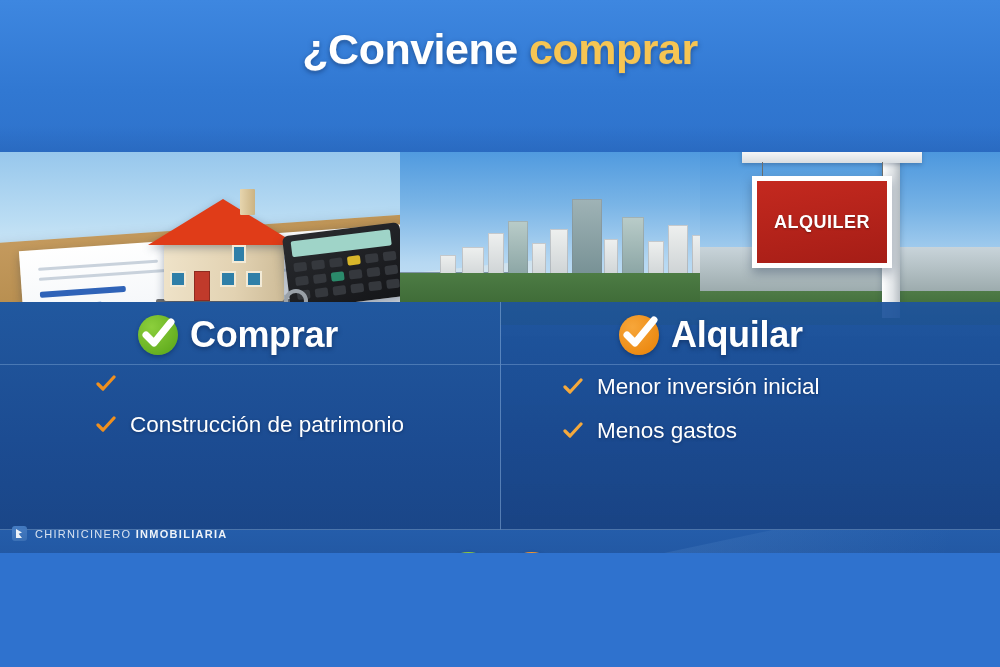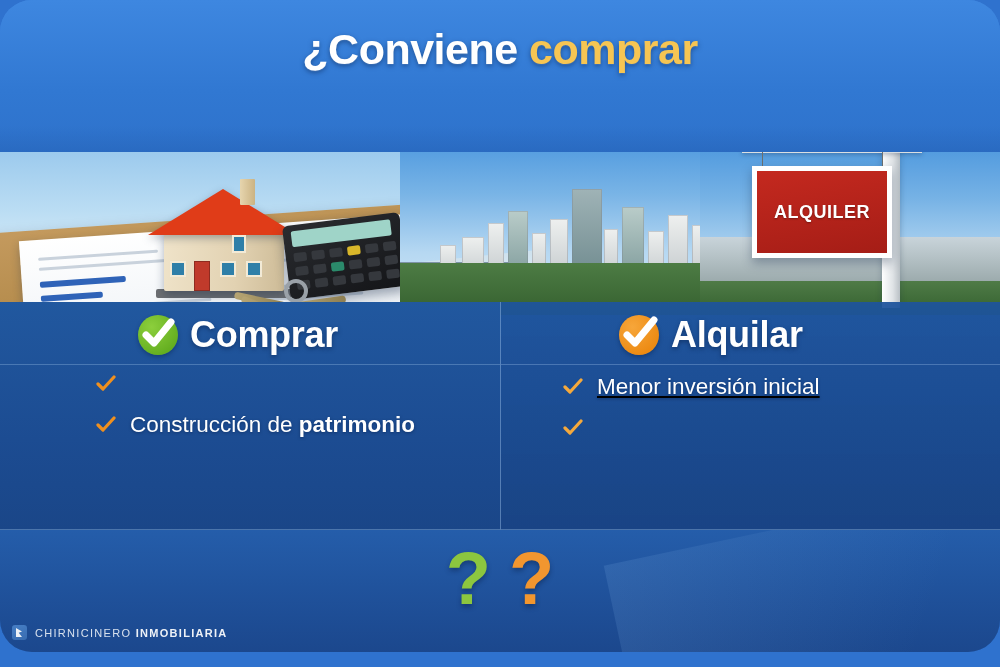--- a/index.html
+++ b/index.html
@@ -5,24 +5,23 @@
   * { margin:0; padding:0; box-sizing:border-box; }
   html, body { width:1000px; height:667px; overflow:hidden; }
   body {
     font-family:"Liberation Sans", sans-serif;
     background:#2f72ce;
     position:relative;
   }
 
   .stage {
     position:absolute; inset:0;
-    width:1000px; height:652px;
+    width:1000px; height:553px;
     overflow:hidden;
     background:linear-gradient(180deg,#3a82dd 0%, #2f72ce 48%, #2766bd 100%);
-    border-radius:32px;
   }
 
   
   .title-band {
     position:absolute; left:0; top:0; width:1000px; height:152px;
     background:linear-gradient(180deg,#3e87e0 0%, #3178d2 60%, #2e72cb 100%);
     z-index:6;
   }
   .title-band::after{
     content:""; position:absolute; left:0; right:0; bottom:0; height:26px;
@@ -36,21 +35,21 @@
     font-weight:bold;
     letter-spacing:-.5px;
     text-shadow:0 2px 5px rgba(10,40,90,.55), 0 1px 0 rgba(255,255,255,.12);
   }
   .title .l1 { padding-top:28px; line-height:1.02; }
   .title .l2 { padding-top:9px; line-height:1.02; }
   .hl { color:#f6c553; }
 
   
   .hero {
-    position:absolute; left:0; top:120px; width:1000px; height:195px;
+    position:absolute; left:0; top:130px; width:1000px; height:195px;
     z-index:4;
     overflow:hidden;
   }
   
   .hero-sky {
     position:absolute; inset:0;
     background:linear-gradient(180deg,#7fb7e8 0%, #a9d2f0 42%, #cfe6f6 70%, #bcd9ea 100%);
   }
   
   .scene-left {
@@ -198,30 +197,30 @@
 
   .head-rule{
     position:absolute; left:0; right:0; top:62px; height:1px;
     background:rgba(175,210,245,.30);
   }
 
   ul.feats{ list-style:none; margin:0; padding:18px 0 0 0; }
   .panel.left  ul.feats{ padding-left:96px; }
   .panel.right ul.feats{ padding-left:560px; }
   .panel.right{ overflow:visible; }
-  .panel.right ul.feats{ padding-left:62px;text-decoration:underline; }
+  .panel.right ul.feats{ padding-left:62px; }
   ul.feats li{
     display:flex; align-items:center; gap:14px;
     margin-bottom:18px;
     color:#ffffff; font-size:22.5px;
     text-shadow:0 1px 3px rgba(8,30,70,.5);
     white-space:nowrap;
   }
   ul.feats li .tick{ flex:0 0 20px; width:20px; height:20px; }
-  ul.feats li b{ font-weight:bold; }
+  ul.feats li b{ font-weight:normal; }
 
   
   .cta{
     position:absolute; left:0; top:530px; width:1000px; height:137px; z-index:7;
     background:linear-gradient(180deg, rgba(36,92,168,.92) 0%, rgba(30,78,150,.95) 55%, rgba(26,68,136,.97) 100%);
     overflow:hidden;
   }
   .cta-glow{
     position:absolute; right:-40px; top:-10px; width:420px; height:200px;
     background:linear-gradient(120deg, rgba(120,170,225,.18), rgba(120,170,225,0) 70%);
@@ -426,20 +425,21 @@
               </svg>
           </span>
           <span>Menor inversión inicial</span>
         </li>
         <li>
           <span class="tick">
             <svg viewBox="0 0 20 20" width="20" height="20">
                 <path d="M2 10 L7 15 L18 3" fill="none" stroke="#f5a93c" stroke-width="3.2" stroke-linecap="round" stroke-linejoin="round"></path>
               </svg>
           </span>
+          <span>Menos gastos</span>
         </li>
       </ul>
     </div>
   </div>
 
   <div class="cta">
     <div class="cta-glow"></div>
     <div class="cta-inner">
       <div class="qmark green">?</div>
       <div class="qmark orange">?</div>

